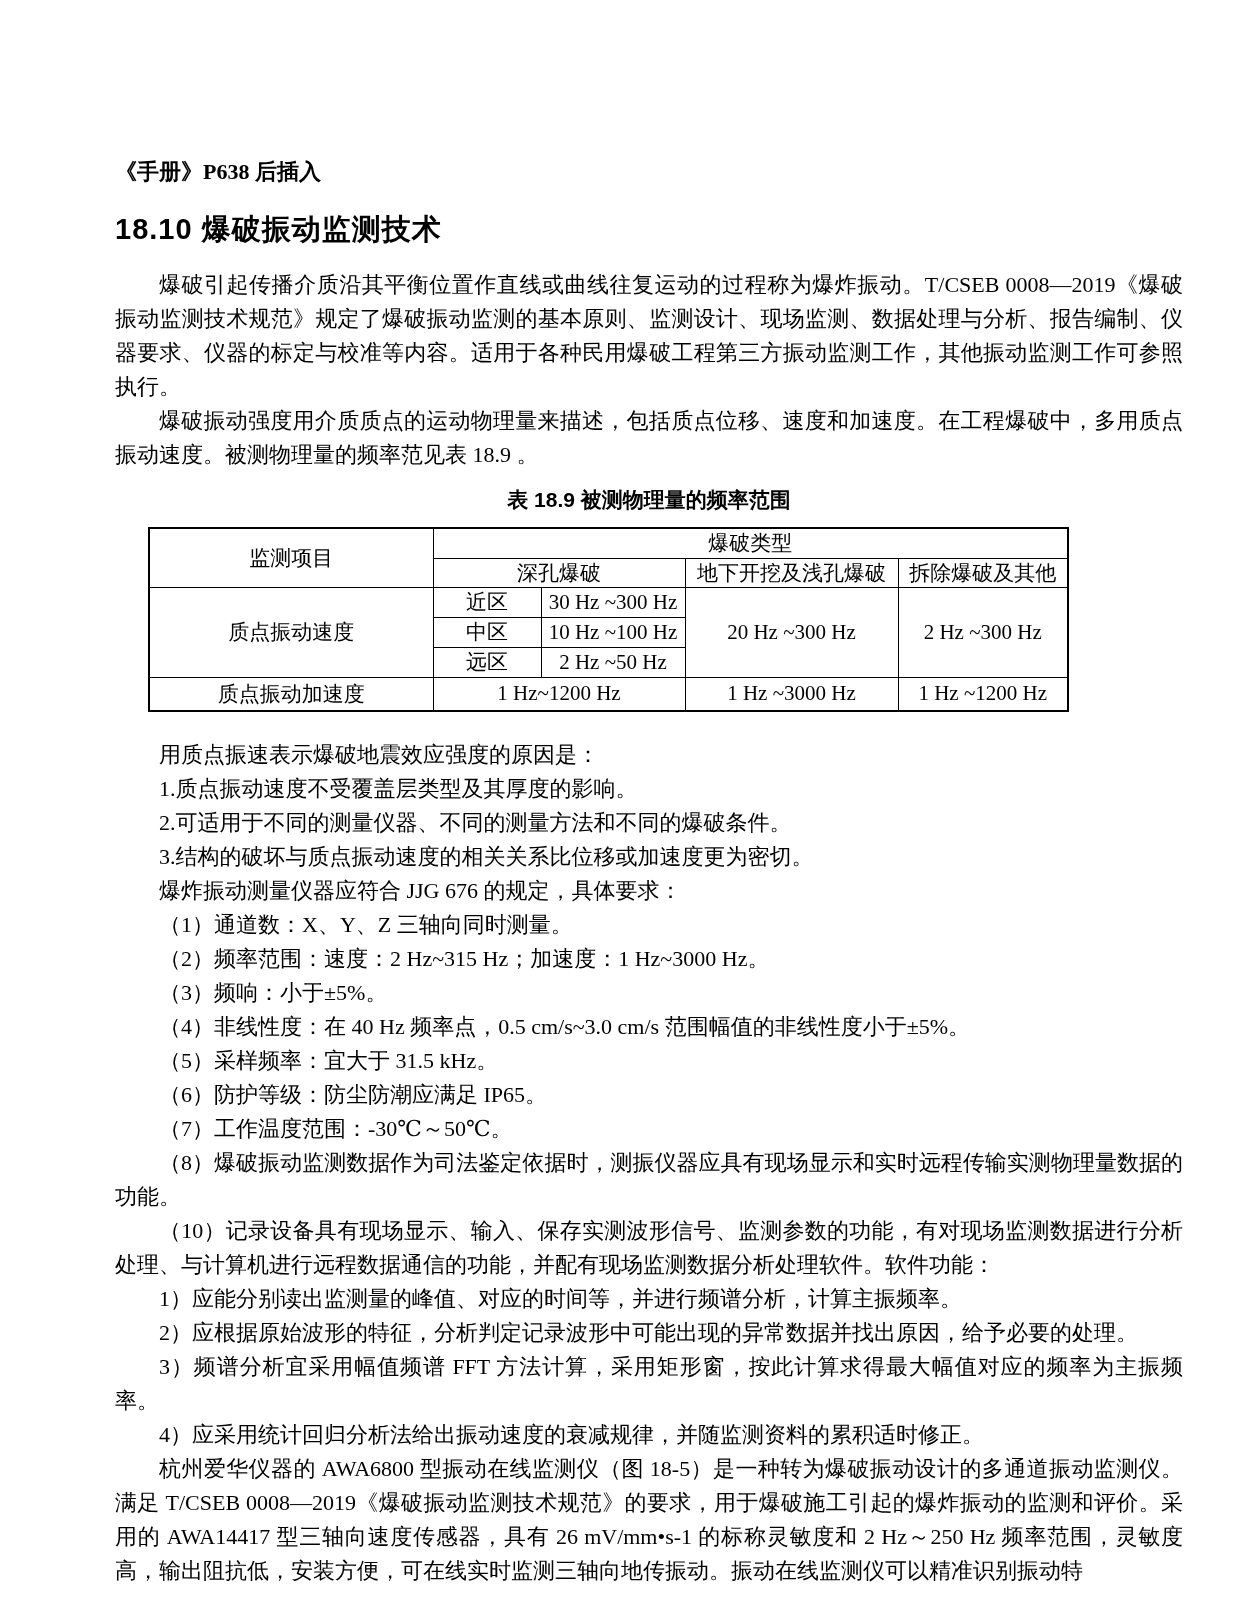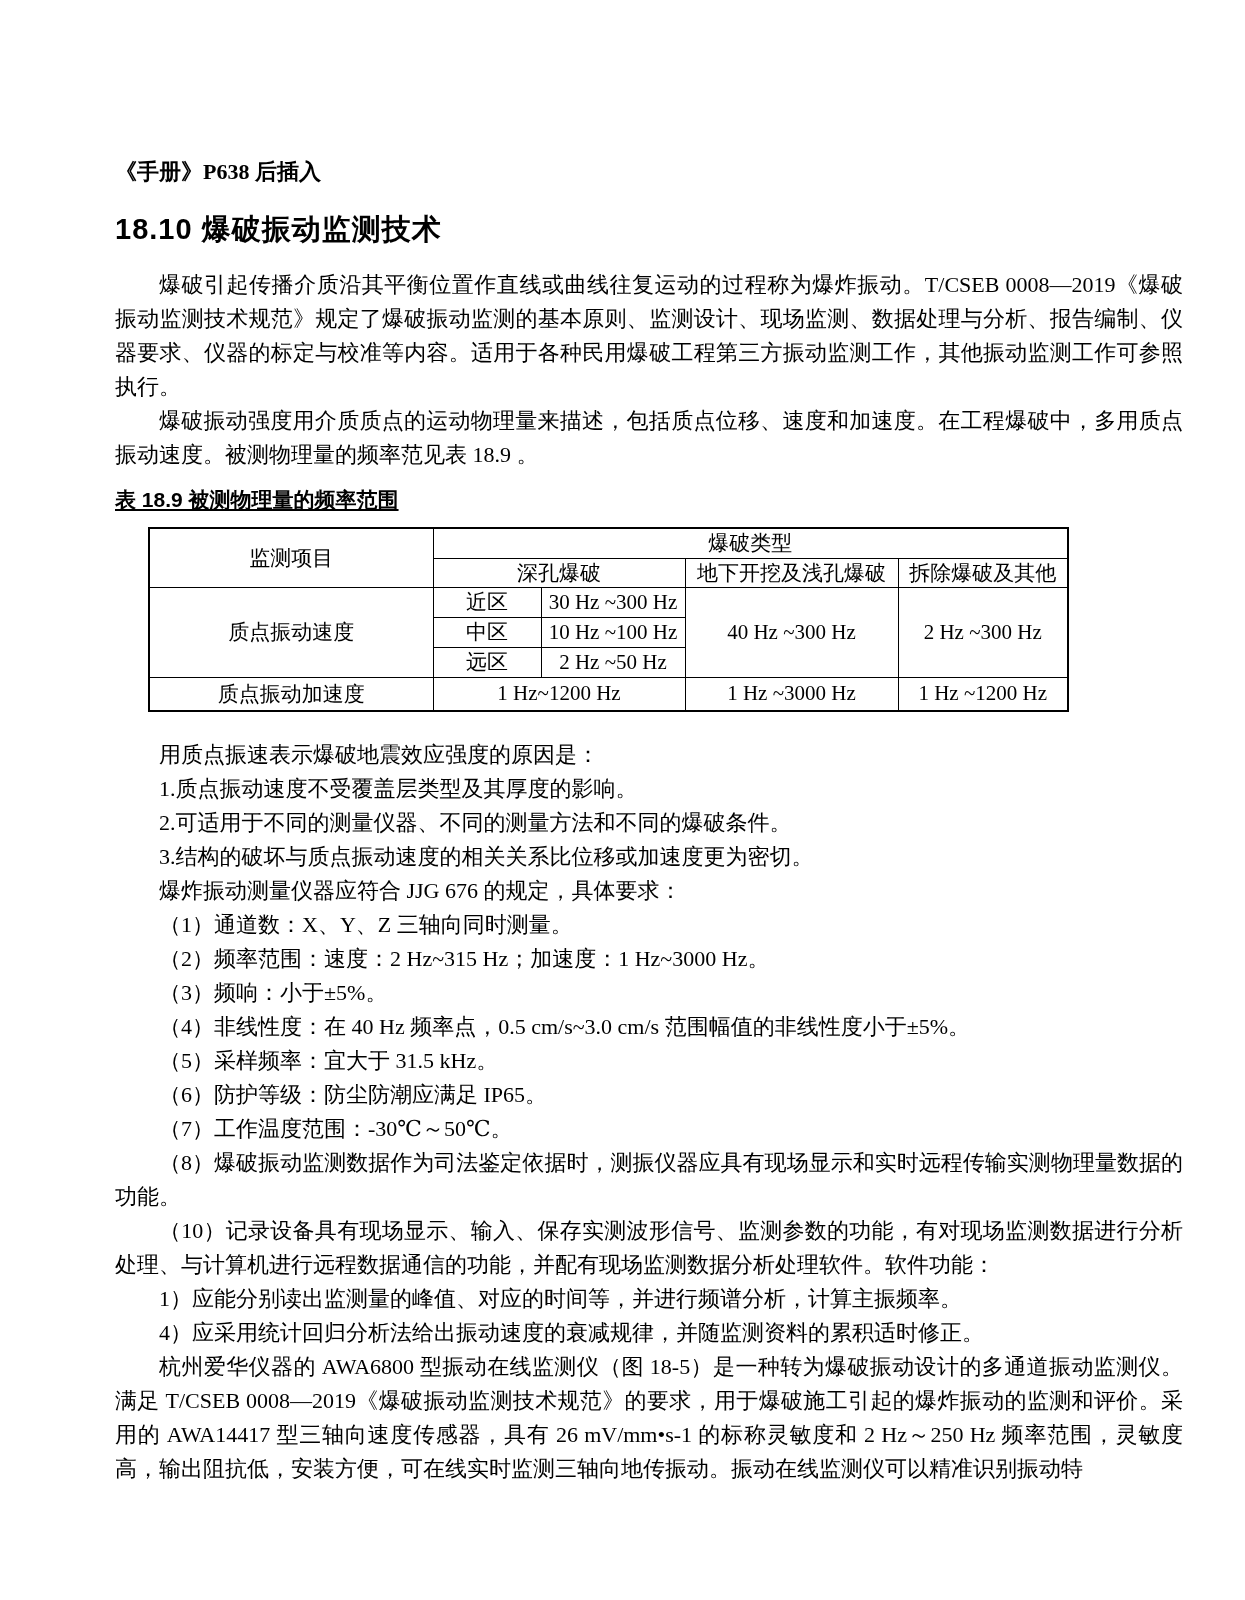--- a/index.html
+++ b/index.html
@@ -31,26 +31,25 @@
   }
   p.para {
     margin: 0;
     font-size: 22px;
     line-height: 34px;
     text-indent: 2em;
     text-align: justify;
   }
   .caption {
     margin: 13px 0 12px 0;
-    text-align: left;
+    text-align: center;
     font-size: 21px;
     line-height: 30px;
     font-weight: 600;
     font-family: "Liberation Sans", "DejaVu Sans", sans-serif;
-    text-decoration: underline;
   }
   table.freq {
     border-collapse: collapse;
     margin-left: 33px;
     table-layout: fixed;
     border: 2px solid #000;
   }
   table.freq td {
     border: 1px solid #000;
     text-align: center;
@@ -104,21 +103,21 @@
       </tr>
       <tr class="r-h2">
         <td colspan="2" class="thick-bottom">深孔爆破</td>
         <td class="thick-bottom">地下开挖及浅孔爆破</td>
         <td class="thick-bottom">拆除爆破及其他</td>
       </tr>
       <tr class="r-d">
         <td rowspan="3" class="thick-bottom">质点振动速度</td>
         <td>近区</td>
         <td>30 Hz ~300 Hz</td>
-        <td rowspan="3" class="thick-bottom">40 Hz ~300 Hz</td>
+        <td rowspan="3" class="thick-bottom">20 Hz ~300 Hz</td>
         <td rowspan="3" class="thick-bottom">2 Hz ~300 Hz</td>
       </tr>
       <tr class="r-d">
         <td>中区</td>
         <td>10 Hz ~100 Hz</td>
       </tr>
       <tr class="r-d">
         <td class="thick-bottom">远区</td>
         <td class="thick-bottom">2 Hz ~50 Hz</td>
       </tr>
@@ -140,17 +139,19 @@
     <p class="para">（1）通道数：X、Y、Z 三轴向同时测量。</p>
     <p class="para">（2）频率范围：速度：2 Hz~315 Hz；加速度：1 Hz~3000 Hz。</p>
     <p class="para">（3）频响：小于±5%。</p>
     <p class="para">（4）非线性度：在 40 Hz 频率点，0.5 cm/s~3.0 cm/s 范围幅值的非线性度小于±5%。</p>
     <p class="para">（5）采样频率：宜大于 31.5 kHz。</p>
     <p class="para">（6）防护等级：防尘防潮应满足 IP65。</p>
     <p class="para">（7）工作温度范围：-30℃～50℃。</p>
     <p class="para">（8）爆破振动监测数据作为司法鉴定依据时，测振仪器应具有现场显示和实时远程传输实测物理量数据的功能。</p>
     <p class="para">（10）记录设备具有现场显示、输入、保存实测波形信号、监测参数的功能，有对现场监测数据进行分析处理、与计算机进行远程数据通信的功能，并配有现场监测数据分析处理软件。软件功能：</p>
     <p class="para">1）应能分别读出监测量的峰值、对应的时间等，并进行频谱分析，计算主振频率。</p>
+    <p class="para">2）应根据原始波形的特征，分析判定记录波形中可能出现的异常数据并找出原因，给予必要的处理。</p>
+    <p class="para">3）频谱分析宜采用幅值频谱 FFT 方法计算，采用矩形窗，按此计算求得最大幅值对应的频率为主振频率。</p>
     <p class="para">4）应采用统计回归分析法给出振动速度的衰减规律，并随监测资料的累积适时修正。</p>
     <p class="para">杭州爱华仪器的 AWA6800 型振动在线监测仪（图 18-5）是一种转为爆破振动设计的多通道振动监测仪。满足 T/CSEB 0008—2019《爆破振动监测技术规范》的要求，用于爆破施工引起的爆炸振动的监测和评价。采用的 AWA14417 型三轴向速度传感器，具有 26 mV/mm•s-1 的标称灵敏度和 2 Hz～250 Hz 频率范围，灵敏度高，输出阻抗低，安装方便，可在线实时监测三轴向地传振动。振动在线监测仪可以精准识别振动特</p>
   </div>
 
 </div>
 
 </body></html>

